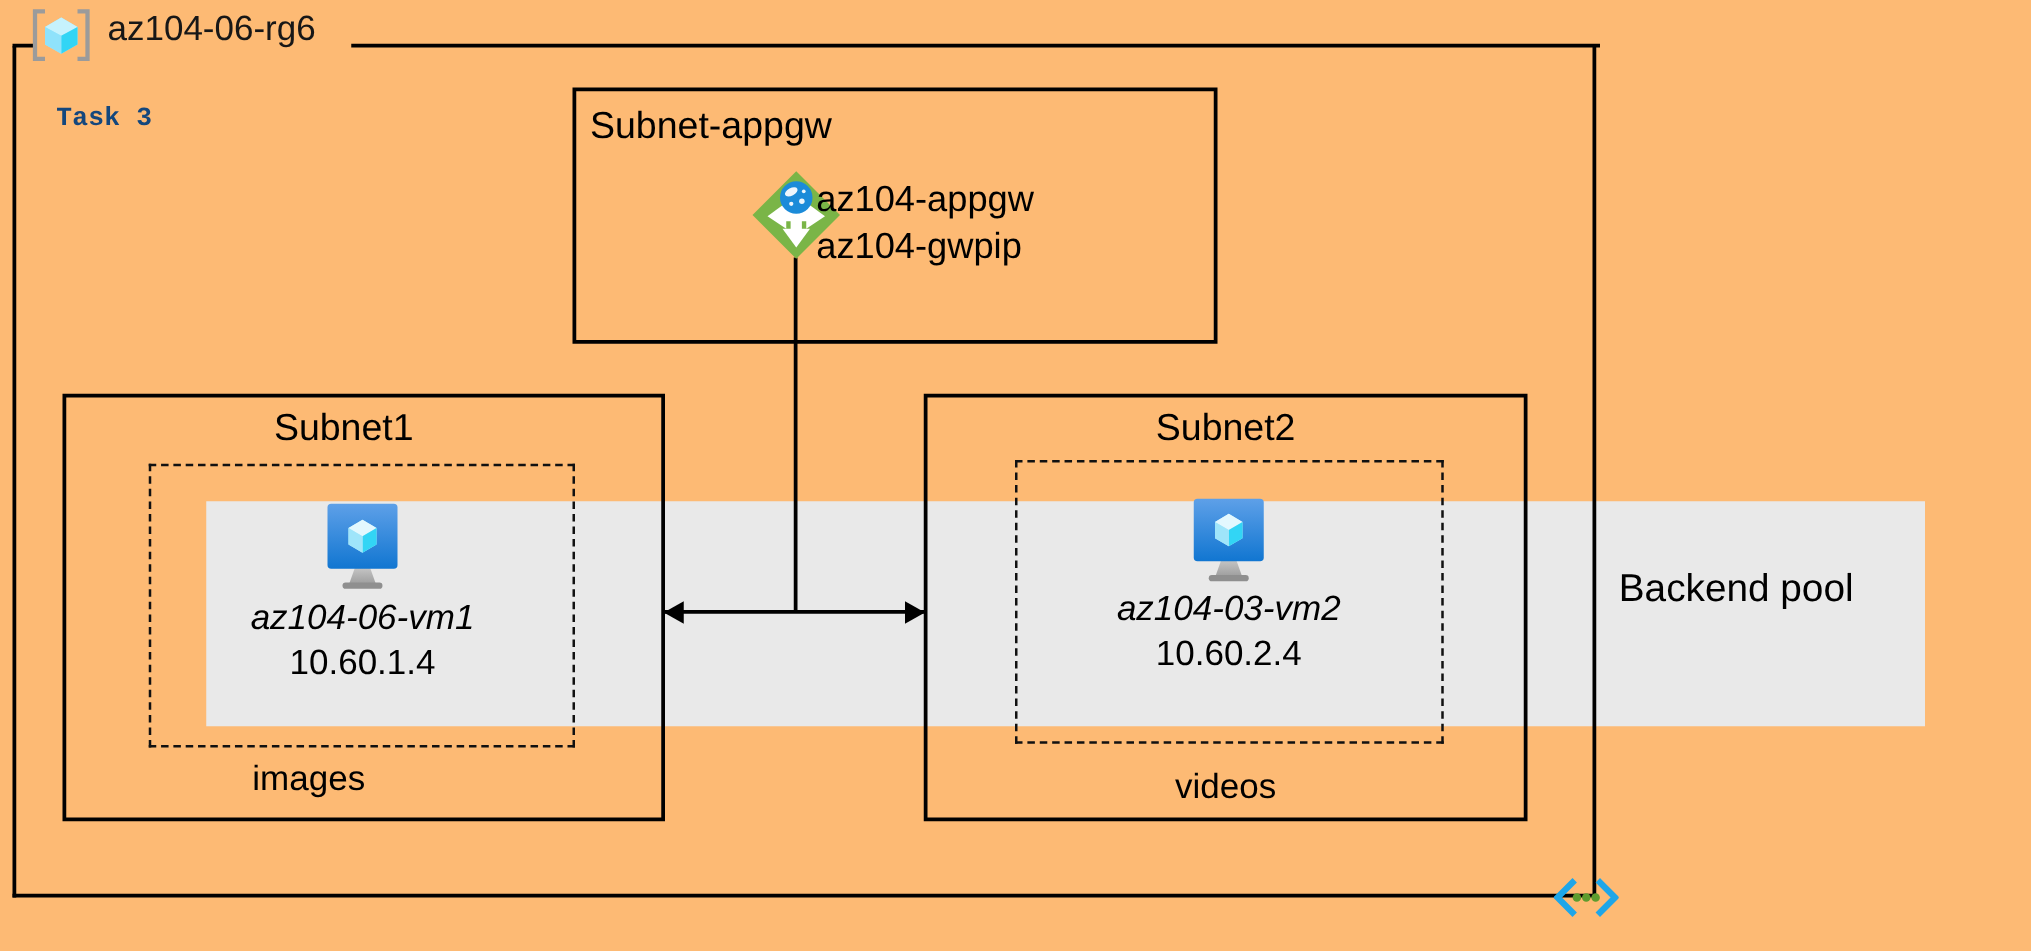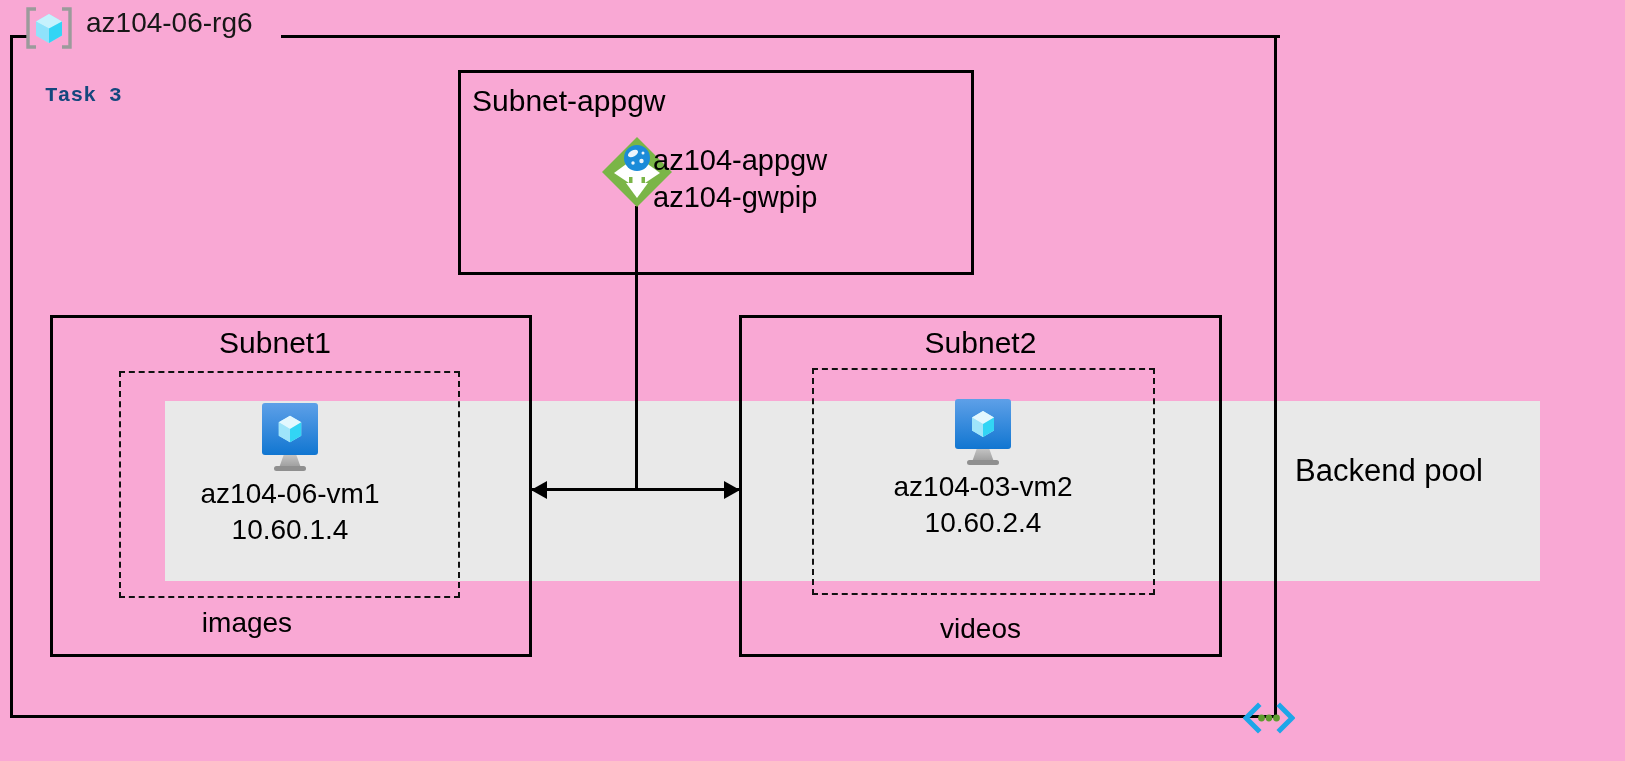--- a/index.html
+++ b/index.html
@@ -5,21 +5,21 @@
 <style>
   html,body{margin:0;padding:0;background:#ffffff;}
   body{
     font-family:"Liberation Sans","DejaVu Sans",sans-serif;
     -webkit-font-smoothing:antialiased;
   }
   #canvas{
     position:relative;
     width:1625px;
     height:761px;
-    background:#f9a8d4;
+    background:#fdba74;
     overflow:hidden;
   }
 
   
   .abs{position:absolute;}
 
   
   .backend-band{
     left:165px; top:401px; width:1375px; height:180px;
     background:#e9e9e9;
@@ -89,21 +89,21 @@
     z-index:5;
   }
   .dashed1{ left:119px; top:371px; width:341px; height:227px; }
   .dashed2{ left:812px; top:368px; width:343px; height:227px; }
 
   
   .vm-wrap{ z-index:6; text-align:center; }
   .vm1{ left:155px; top:398px; width:270px; }
   .vm2{ left:848px; top:395px; width:270px; }
   .vm-name{
-    font-size:28px; color:#000000; line-height:1.28; white-space:nowrap;
+    font-size:28px; color:#000000; line-height:1.28; white-space:nowrap;font-style:italic;
   }
   .vm-ip{
     font-size:28px; color:#000000; line-height:1.28; white-space:nowrap;
   }
 
   
   .subnet-caption{
     font-size:28px; color:#000000; z-index:6; text-align:center;
   }
   .cap1{ left:50px; top:607px; width:394px; }

